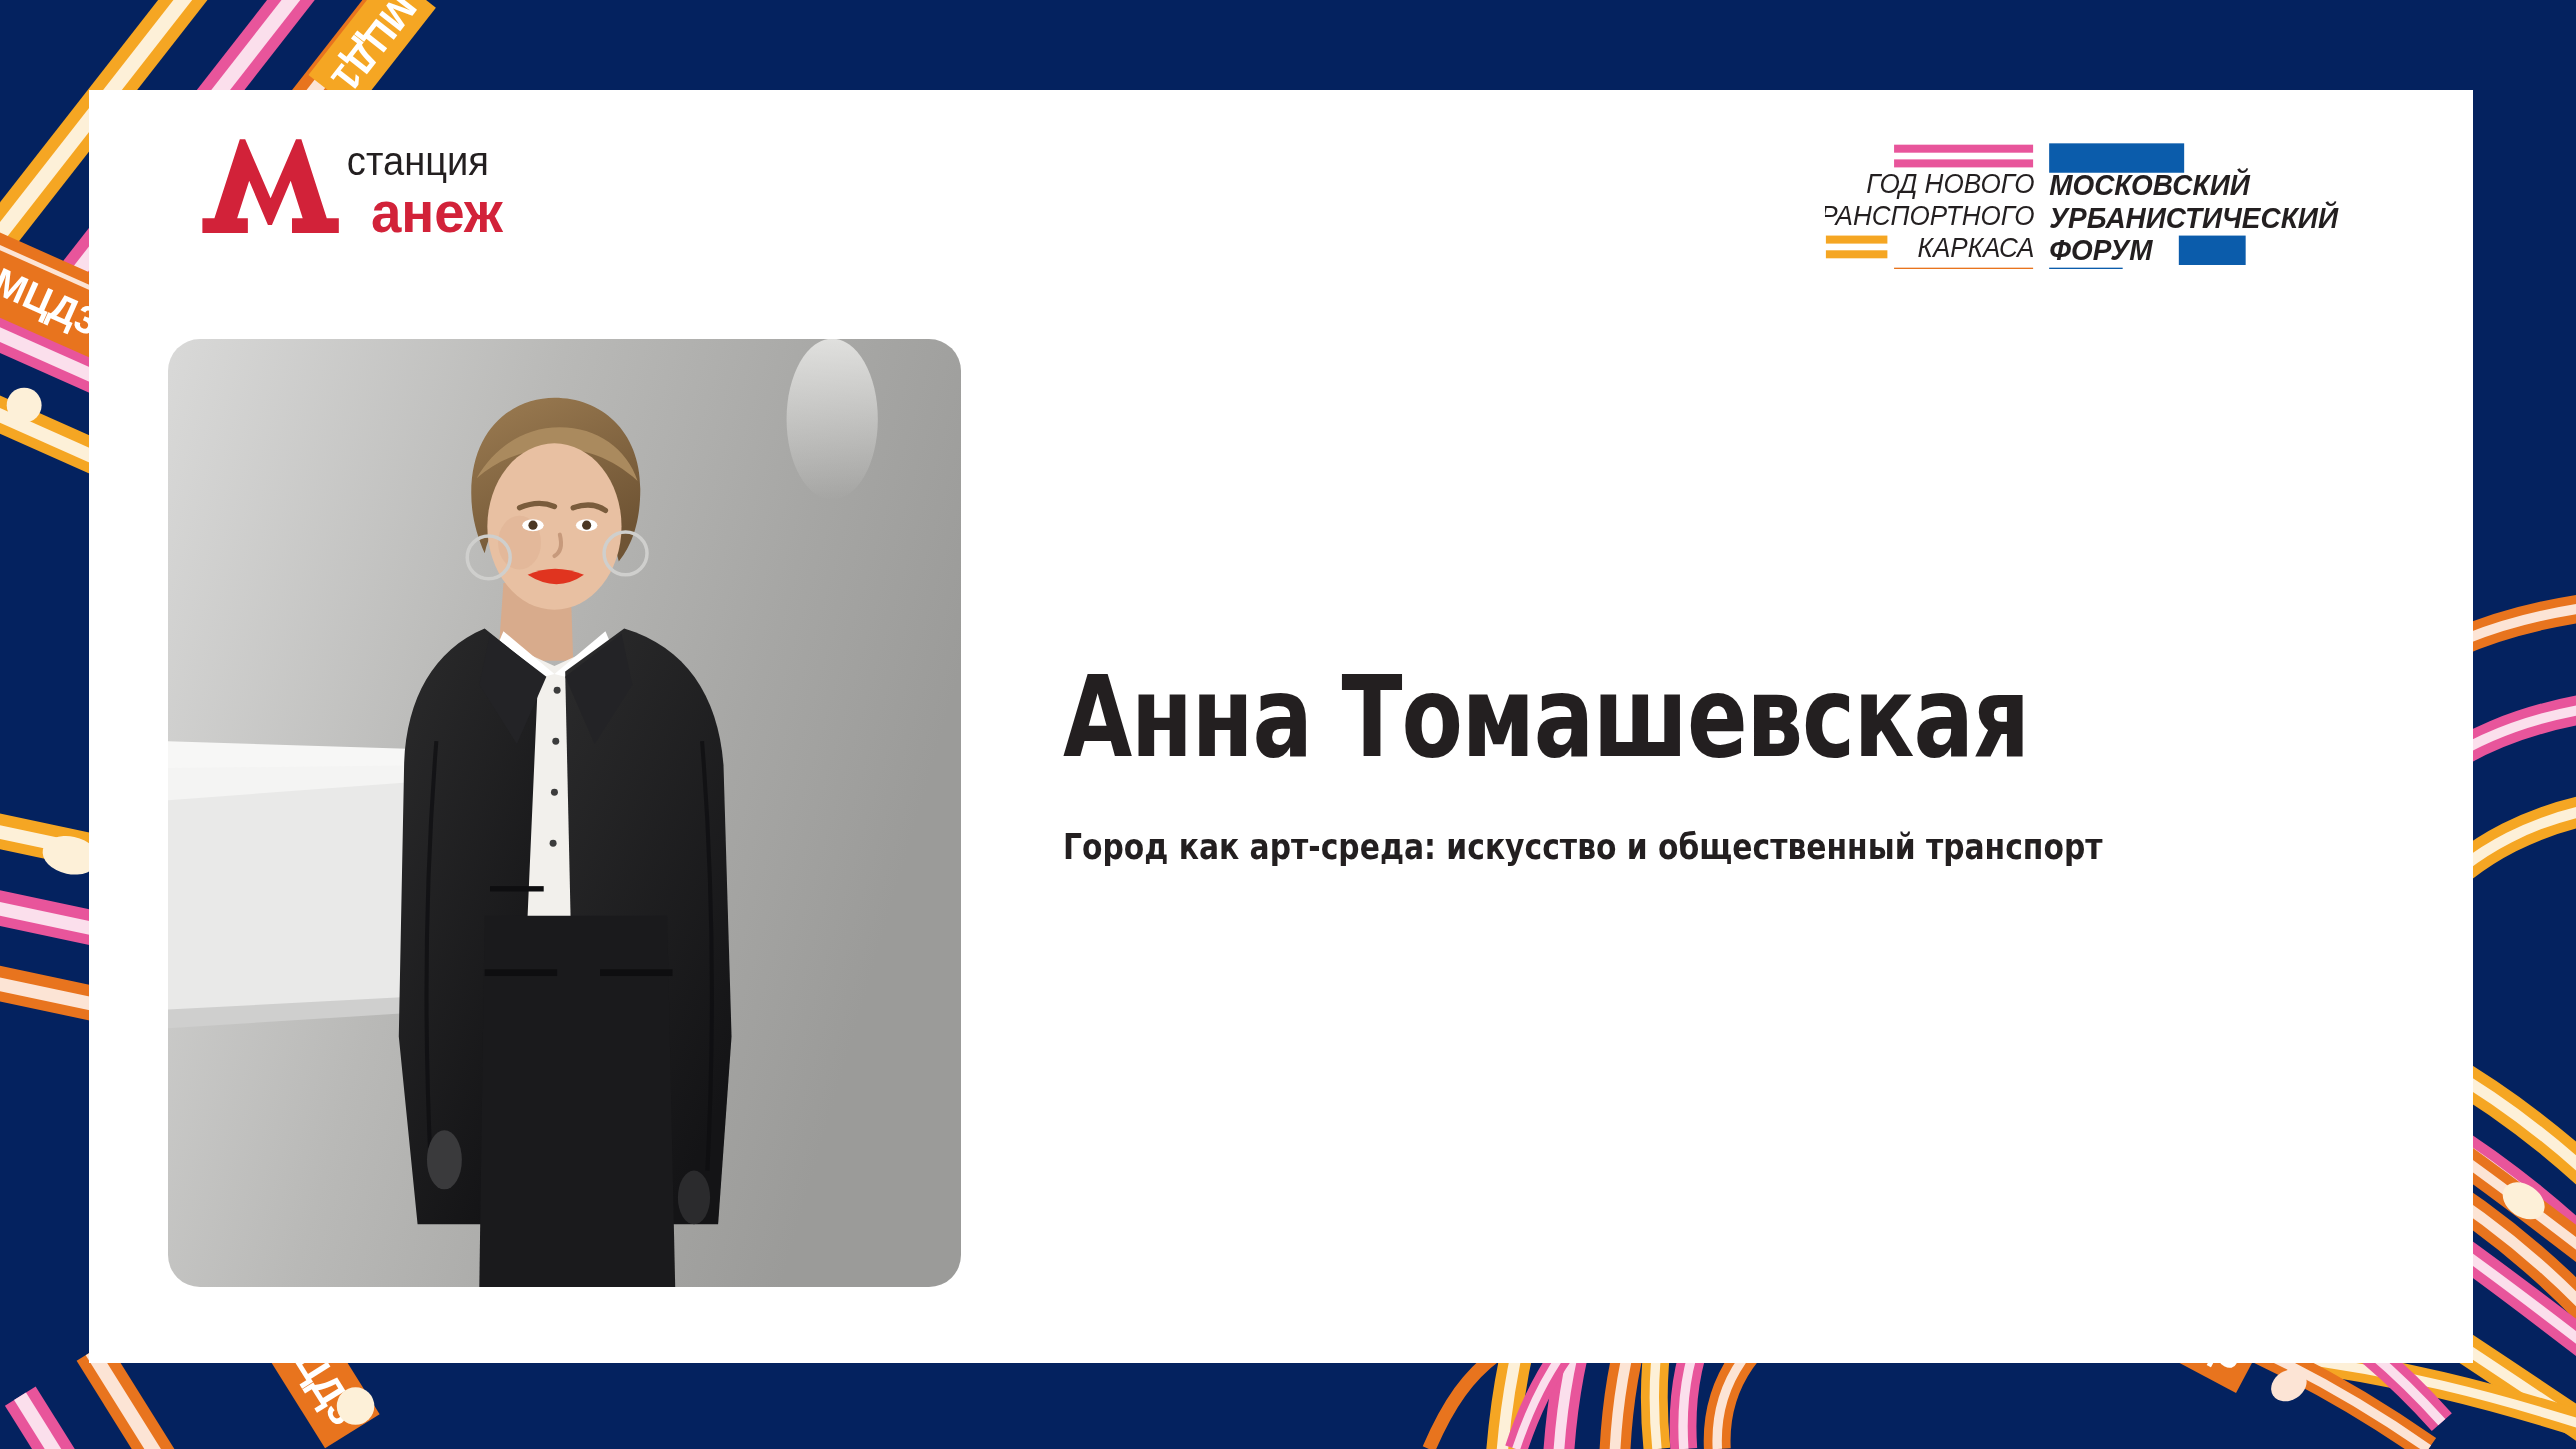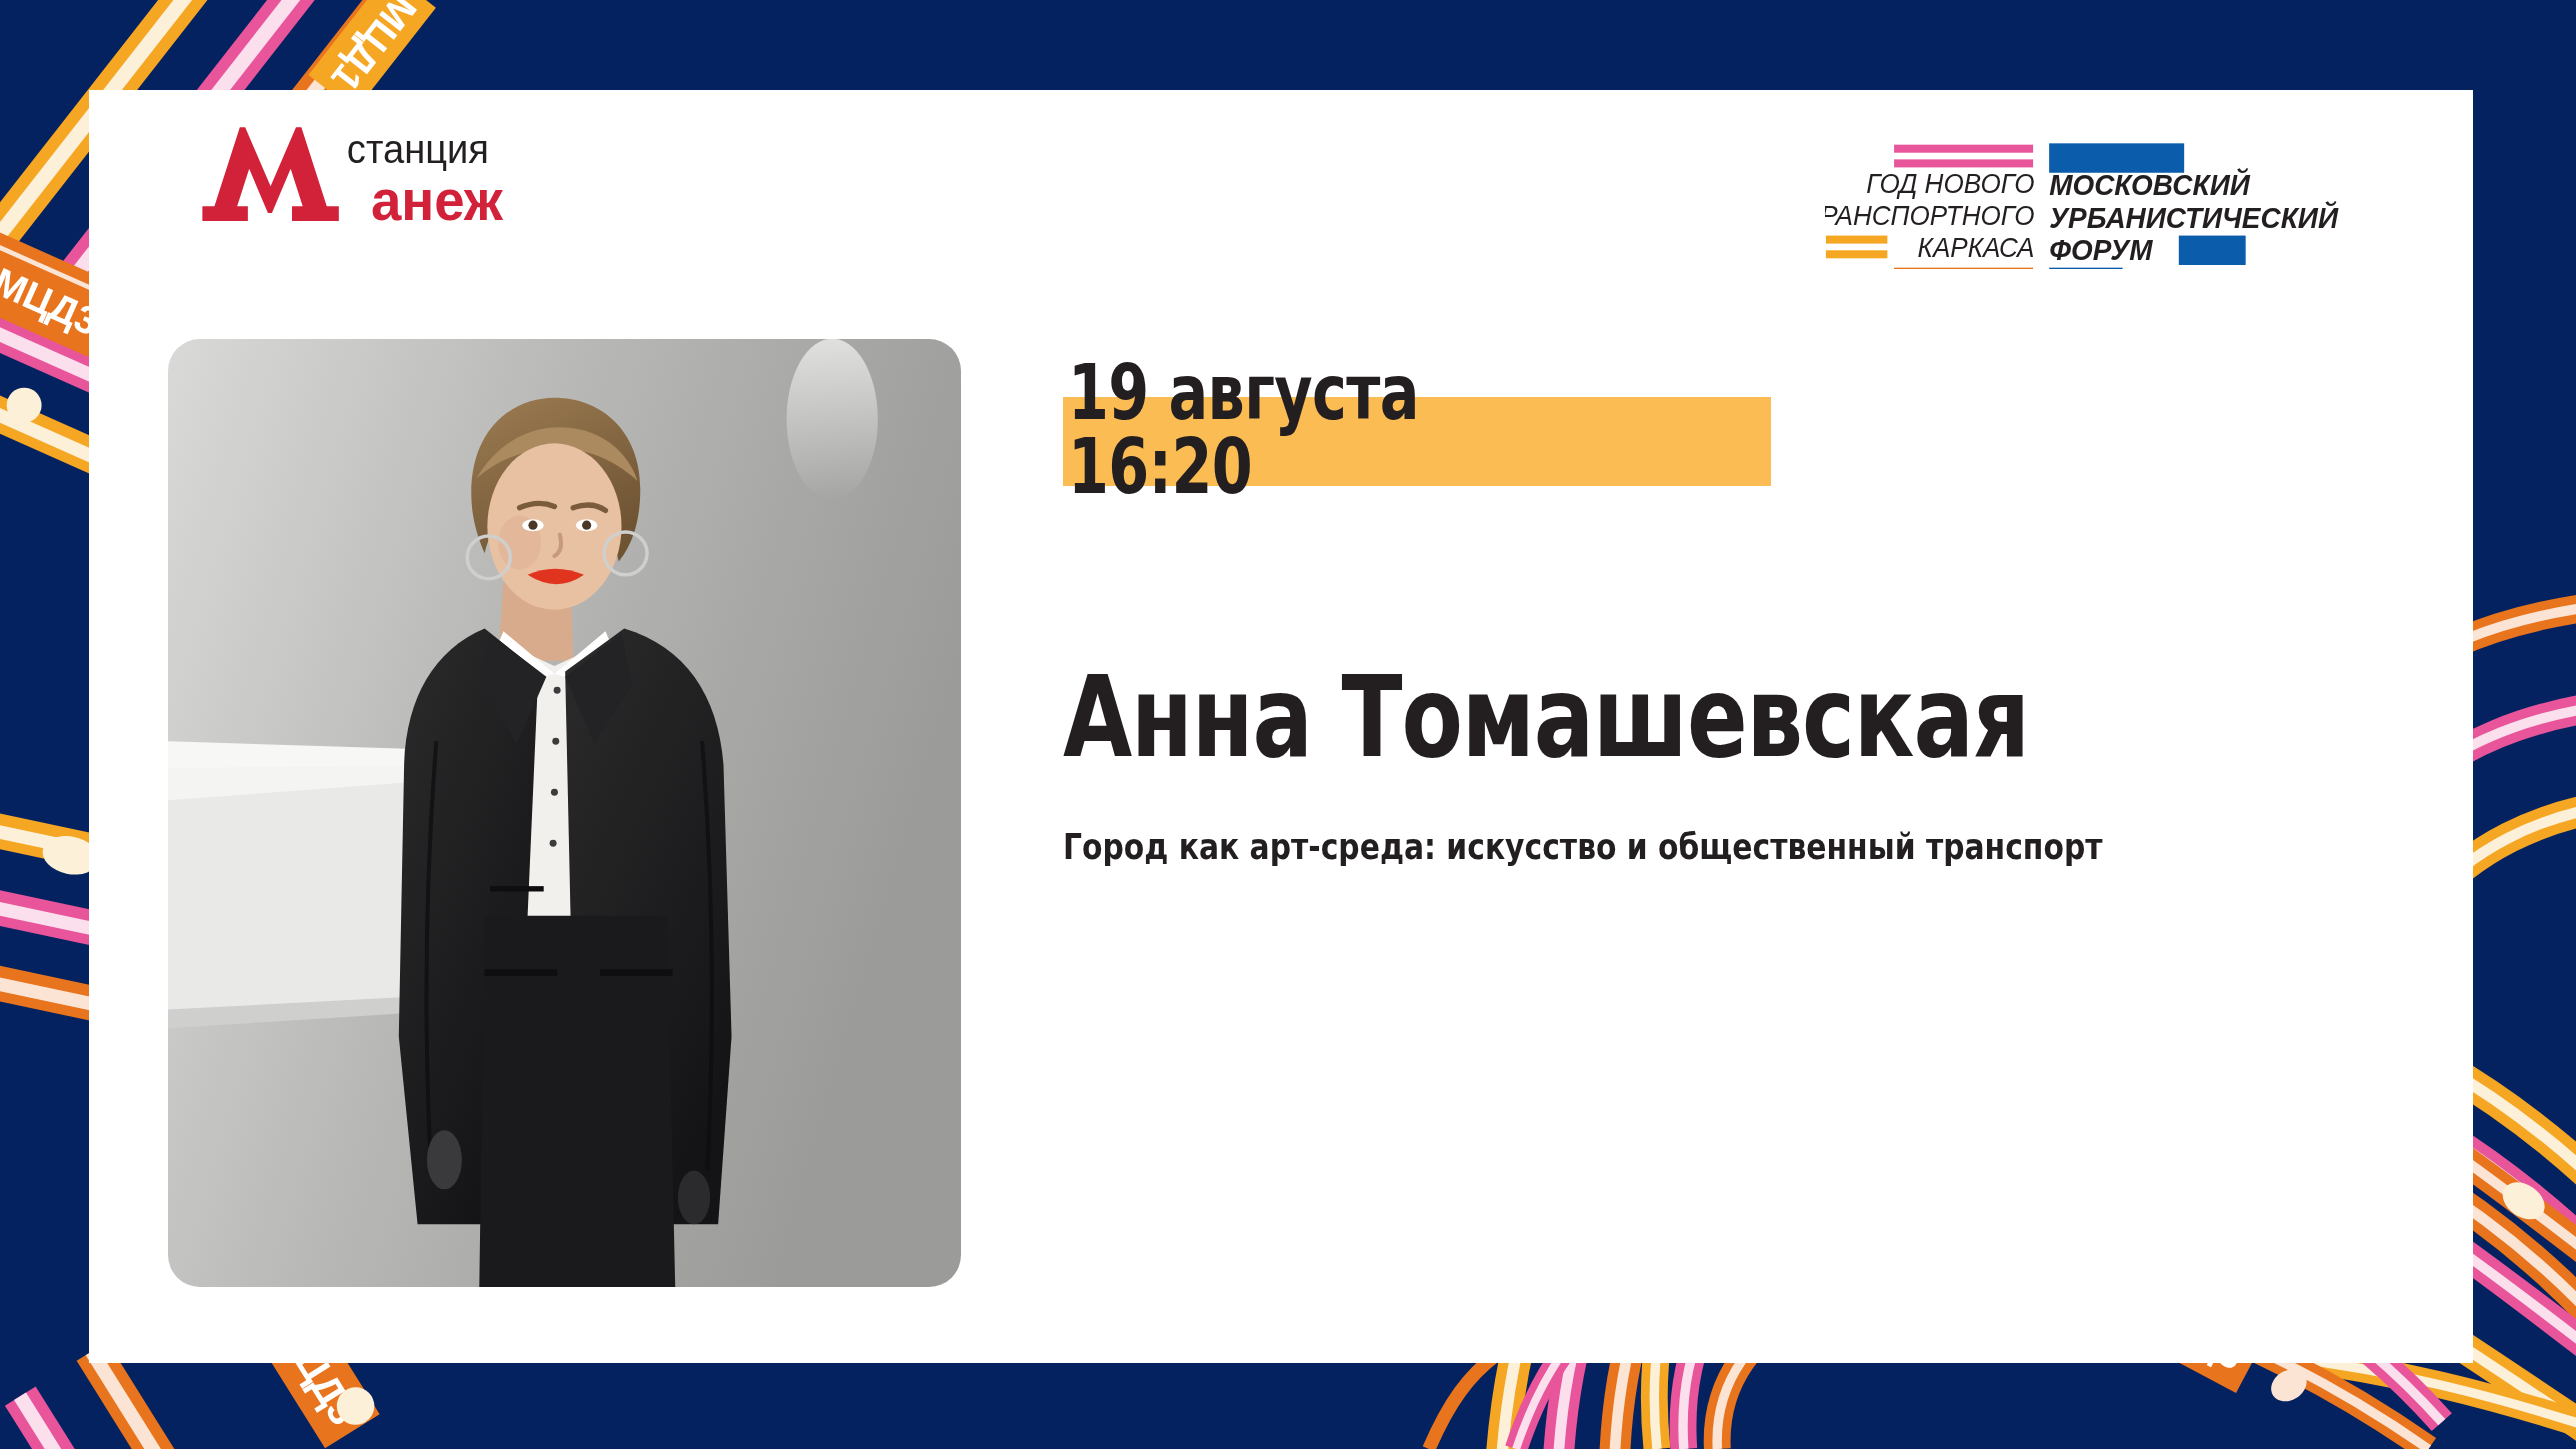--- a/index.html
+++ b/index.html
@@ -4,21 +4,21 @@
 <style>
   html,body{margin:0;padding:0;background:#04225f;}
   body{font-family:"Liberation Sans",sans-serif;}
   #stage{position:relative;width:2576px;height:1449px;overflow:hidden;background:#04225f;}
   .bg-svg{position:absolute;inset:0;width:2576px;height:1449px;}
 
   
   #card{position:absolute;left:89px;top:90px;width:2384px;height:1273px;background:#ffffff;}
 
   
-  #metro-logo{position:absolute;left:198px;top:122px;width:402px;height:107px;}
+  #metro-logo{position:absolute;left:198px;top:134px;width:402px;height:107px;}
   #metro-logo svg{display:block;}
 
   
   #muf-logo{position:absolute;left:1825px;top:142px;width:590px;height:127px;font-style:italic;}
   #muf-logo svg{display:block;}
 
   
   #portrait{position:absolute;left:168px;top:339px;width:793px;height:948px;border-radius:32px;overflow:hidden;}
   #portrait svg{display:block;width:100%;height:100%;}
 
@@ -353,24 +353,19 @@
 
       <rect x="236" y="470" width="54" height="5" fill="#0e0e10"></rect>
       <rect x="322" y="470" width="54" height="5" fill="#0e0e10"></rect>
       <rect x="240" y="408" width="40" height="4" fill="#0e0e10"></rect>
 
       <ellipse cx="206" cy="612" rx="13" ry="22" fill="#3a3a3c"></ellipse>
       <ellipse cx="392" cy="640" rx="12" ry="20" fill="#2b2b2d"></ellipse>
     </svg>
   </div>
 
-  <div id="date-wrap">
-    <div id="date-highlight"></div>
-    <div id="date-text">19 августа
-16:20</div>
-  </div>
 
   <div id="speaker-name">Анна Томашевская</div>
 
   <div id="talk-title">Город как арт-среда: искусство и общественный транспорт</div>
 
 </div>
 
 
 </body></html>

